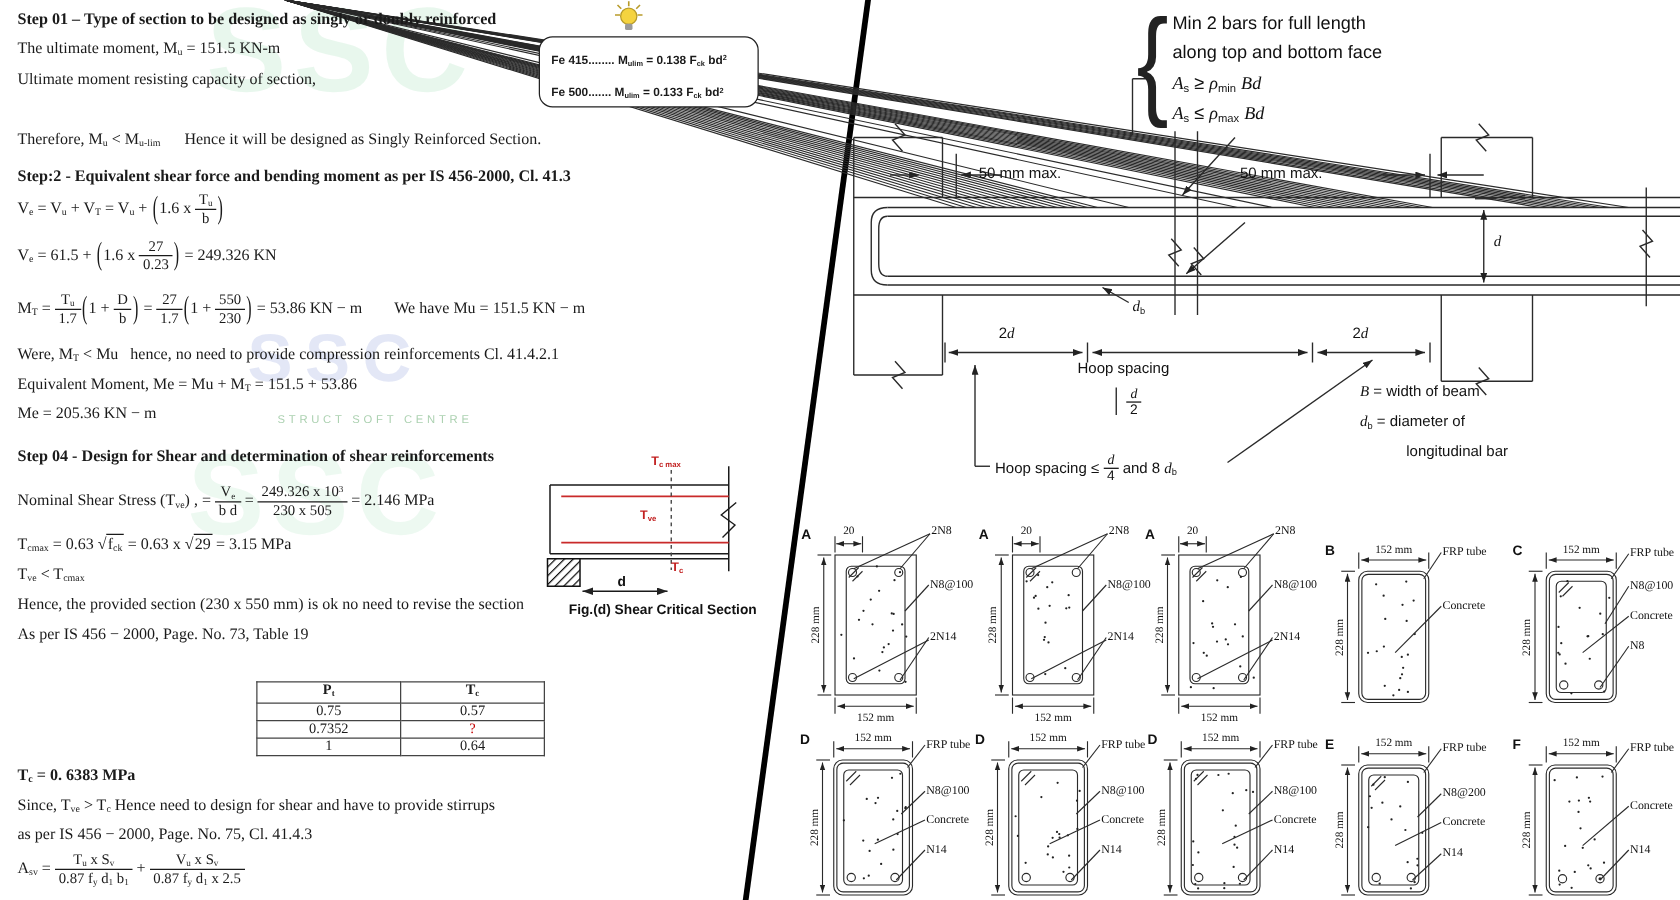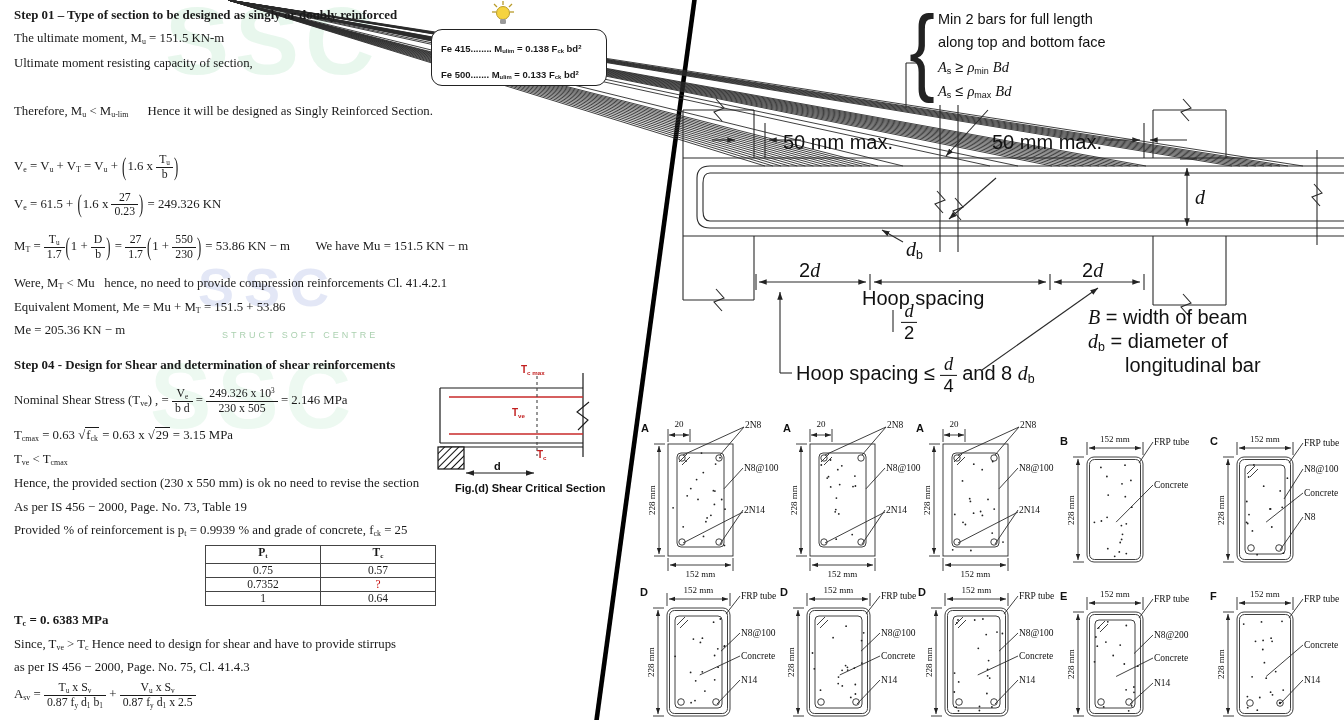--- a/index.html
+++ b/index.html
@@ -34,21 +34,21 @@
   .ttab td,.ttab th{border:1px solid #444;width:114px;height:13px;text-align:center;
        font-size:11.5px;font-weight:normal;padding:0;line-height:13px;}
   .ttab th{font-weight:bold;}
   .qmark{color:#c40000;font-weight:bold;}
   
   .figl{position:absolute;font-family:"Liberation Sans",sans-serif;font-weight:bold;font-size:10px;
         color:#c22020;white-space:nowrap;z-index:2;}
   .figb{color:#111;font-size:11px;}
   
   .labels{position:absolute;inset:0;z-index:3;}
-  .rl{position:absolute;font-family:"Liberation Sans",sans-serif;font-size:20px;color:#111;white-space:nowrap;}
+  .rl{position:absolute;font-family:"Liberation Sans",sans-serif;font-size:12px;color:#111;white-space:nowrap;}
   .rl i{font-family:"Liberation Serif",serif;font-style:italic;}
   .xnote{font-size:14.5px;line-height:22px;}
   .brace{position:absolute;left:906px;top:2px;font-size:96px;font-weight:400;color:#222;
          font-family:"Liberation Sans",sans-serif;transform:scaleX(.8);line-height:96px;}
   .xl{position:absolute;white-space:nowrap;color:#111;font-family:"Liberation Serif",serif;}
   .xs{font-size:9.5px;}
   .xdim{font-size:9px;}
   .xletter{font-size:11px;font-weight:bold;font-family:"Liberation Sans",sans-serif;}
 </style>
 </head>
@@ -544,33 +544,33 @@
         <line x1="1303" y1="645" x2="1266.12" y2="676.48"></line>
         <line x1="1303" y1="680" x2="1280" y2="704"></line>
       </g>
   </svg>
 
   <div class="lp">
     <div class="ln hd" style="top:8px">Step 01 – Type of section to be designed as singly or doubly reinforced</div>
     <div class="ln" style="top:31px">The ultimate moment, M<sub>u</sub> = 151.5 KN-m</div>
     <div class="ln" style="top:56px">Ultimate moment resisting capacity of section,</div>
     <div class="ln" style="top:104px">Therefore, M<sub>u</sub> &lt; M<sub>u-lim</sub>  Hence it will be designed as Singly Reinforced Section.</div>
+    <div class="ln hd" style="top:134px">Step:2 - Equivalent shear force and bending moment as per IS 456-2000, Cl. 41.3</div>
     <div class="ln" style="top:153px">V<sub>e</sub> =  V<sub>u</sub> +  V<sub>T</sub> = V<sub>u</sub> + <span class="bp">(</span>1.6 x <span class="fr"><span class="nu">T<sub>u</sub></span><span class="de">b</span></span><span class="bp">)</span></div>
     <div class="ln" style="top:191px">V<sub>e</sub> = 61.5 + <span class="bp">(</span>1.6 x <span class="fr"><span class="nu">27</span><span class="de">0.23</span></span><span class="bp">)</span> = 249.326 KN</div>
     <div class="ln" style="top:233px">M<sub>T</sub> = <span class="fr"><span class="nu">T<sub>u</sub></span><span class="de">1.7</span></span><span class="bp">(</span>1 + <span class="fr"><span class="nu">D</span><span class="de">b</span></span><span class="bp">)</span> = <span class="fr"><span class="nu">27</span><span class="de">1.7</span></span><span class="bp">(</span>1 + <span class="fr"><span class="nu">550</span><span class="de">230</span></span><span class="bp">)</span> = 53.86 KN − m  We have  Mu = 151.5 KN − m</div>
     <div class="ln" style="top:276px">Were, M<sub>T</sub>  &lt;  Mu  hence, no need to provide compression reinforcements Cl. 41.4.2.1</div>
     <div class="ln" style="top:300px">Equivalent Moment, Me = Mu +  M<sub>T</sub> = 151.5 + 53.86</div>
     <div class="ln" style="top:323px">Me  =  205.36 KN − m</div>
     <div class="ln hd" style="top:358px">Step 04 - Design for Shear and determination of shear reinforcements</div>
     <div class="ln" style="top:387px">Nominal Shear Stress (T<sub>ve</sub>) , = <span class="fr"><span class="nu">V<sub>e</sub></span><span class="de">b d</span></span> = <span class="fr"><span class="nu">249.326 x 10<sup>3</sup></span><span class="de">230 x 505</span></span> = 2.146 MPa</div>
     <div class="ln" style="top:428px">T<sub>cmax</sub> = 0.63 √<span class="ov">f<sub>ck</sub></span> = 0.63 x √<span class="ov">29</span>  = 3.15 MPa</div>
     <div class="ln" style="top:452px">T<sub>ve</sub> &lt;  T<sub>cmax</sub></div>
     <div class="ln" style="top:476px">Hence, the provided section (230 x 550 mm) is ok no need to revise the section</div>
     <div class="ln" style="top:500px">As per IS 456 − 2000, Page. No. 73, Table 19</div>
-    <div class="ln" style="top:523px">Provided % of reinforcement is p<sub>t</sub> = 0.9939 %   and grade of concrete, f<sub>ck</sub> = 25</div>
 
     <table class="ttab">
       <tbody>
           <tr>
         <th>P<sub>t</sub></th>
         <th>T<sub>c</sub></th>
       </tr>
       <tr>
         <td>0.75</td>
         <td>0.57</td>

